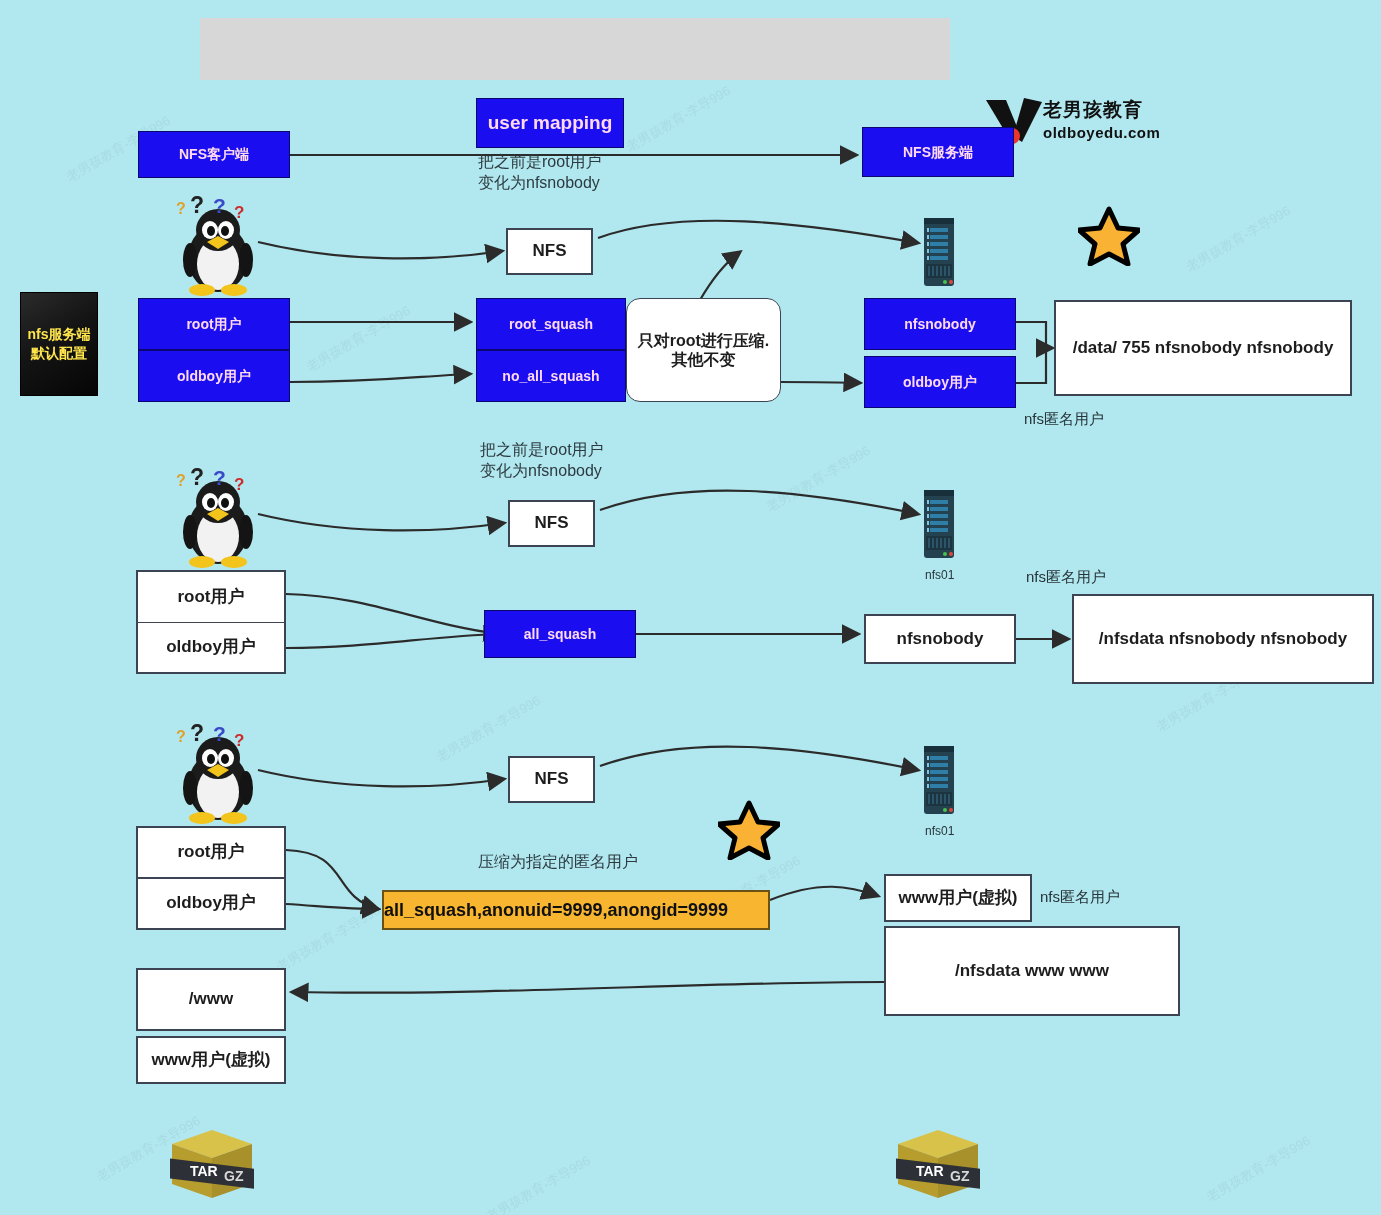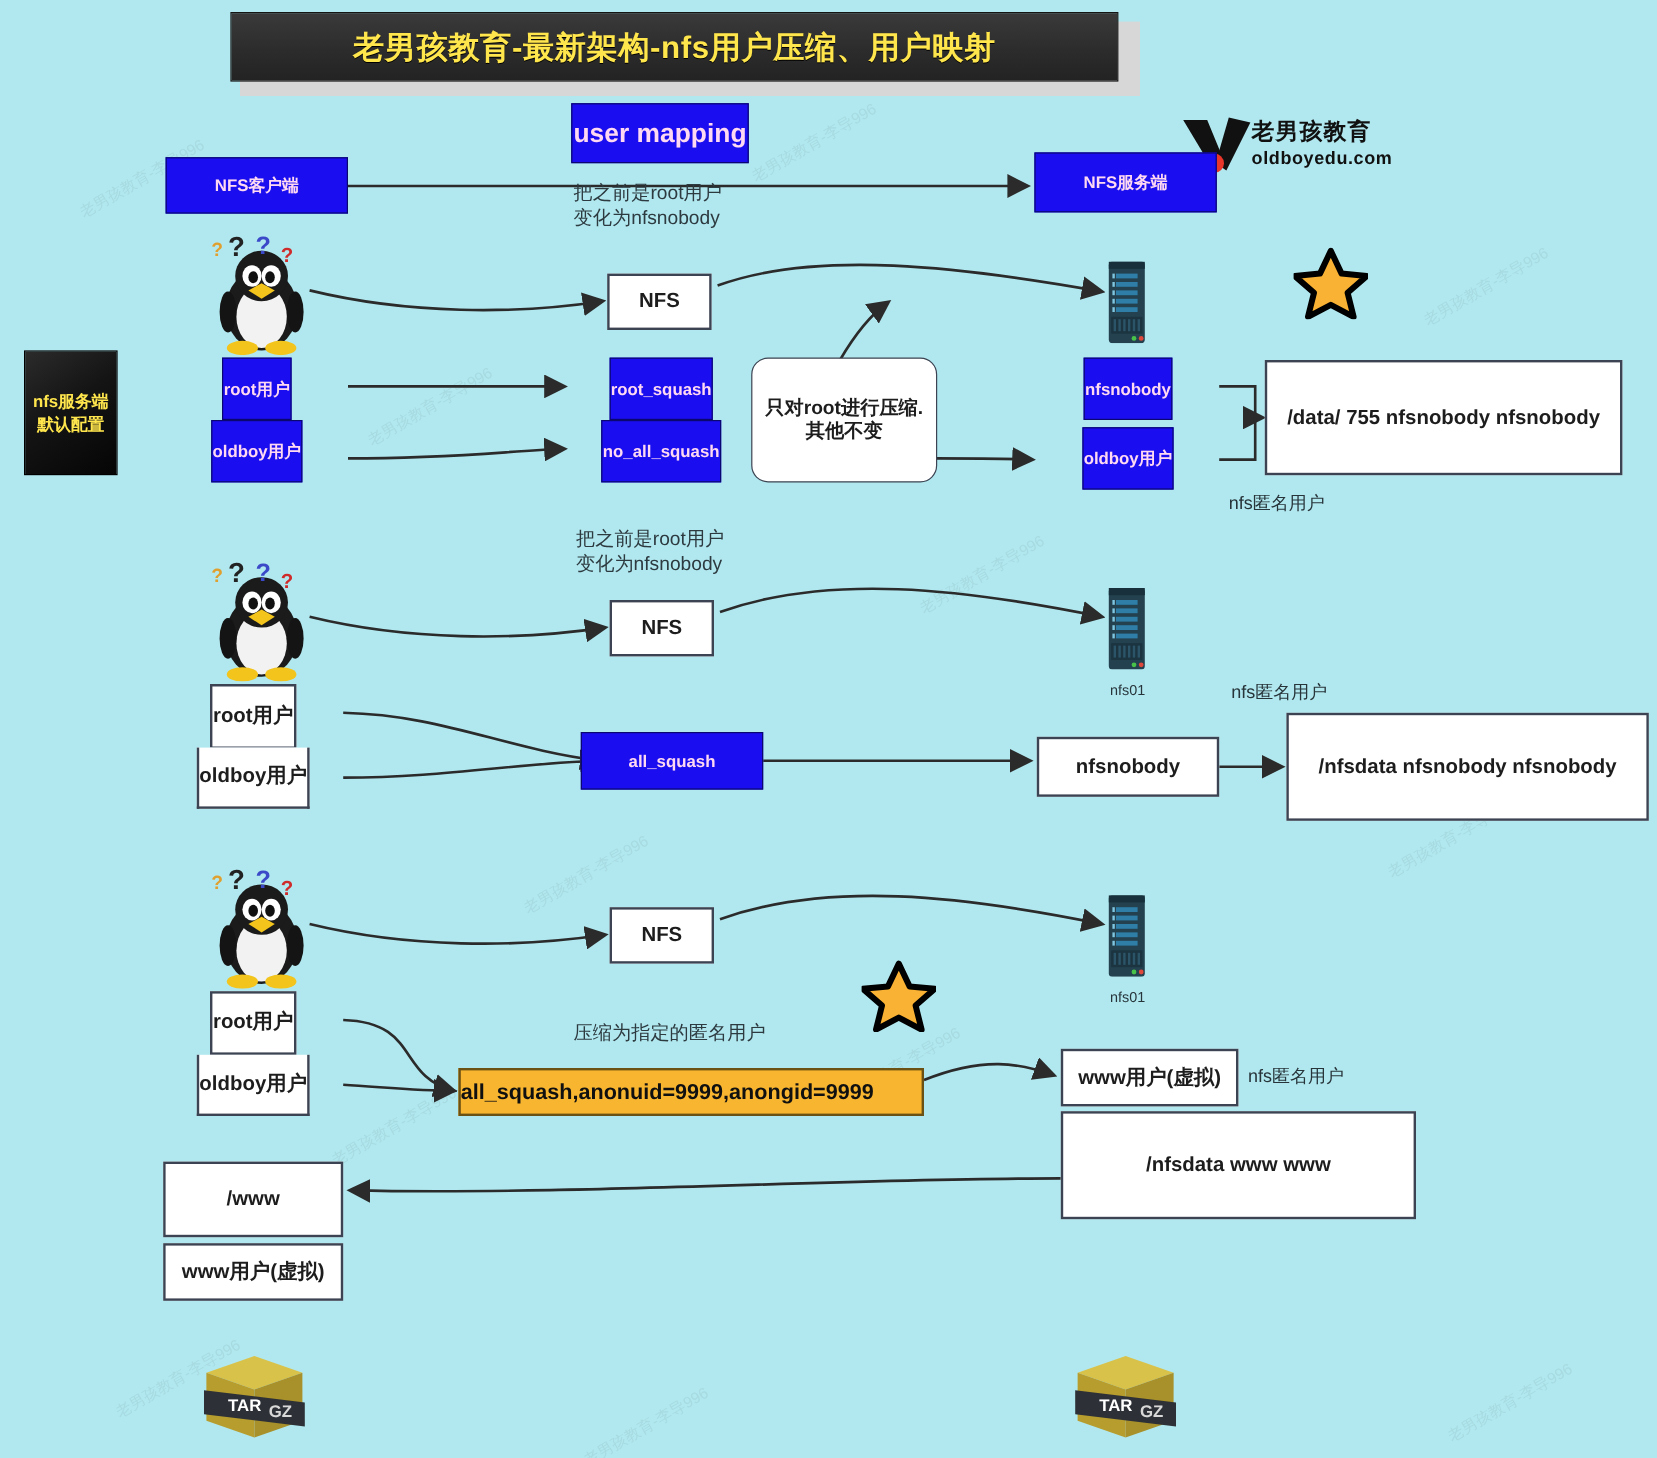--- a/index.html
+++ b/index.html
@@ -53,21 +53,21 @@
     display:flex;align-items:center;justify-content:center;
     color:#ffe64d;font-weight:bold;font-size:14px;text-align:center;
     line-height:1.35;
   }
   .plaintext{
     color:#2d3a40;font-size:16px;line-height:1.3;white-space:pre-line;
   }
   .smalltext{color:#27343a;font-size:13px;}
 
   
-  .stack{display:flex;flex-direction:column;align-items:center;}
+  .stack{display:flex;flex-direction:column;}
   .stack > div{flex:1;display:flex;align-items:center;justify-content:center;}
 
   svg.wires{position:absolute;left:0;top:0;width:1381px;height:1215px;pointer-events:none;}
 
   
   .penguin{position:absolute;}
   .qmarks{position:absolute;font-weight:bold;}
 
   
   .server{position:absolute;}
@@ -105,23 +105,20 @@
   <div class="wm" style="left:1180px;top:230px;">老男孩教育-李导996</div>
   <div class="wm" style="left:1150px;top:690px;">老男孩教育-李导996</div>
   <div class="wm" style="left:430px;top:720px;">老男孩教育-李导996</div>
   <div class="wm" style="left:90px;top:1140px;">老男孩教育-李导996</div>
   <div class="wm" style="left:480px;top:1180px;">老男孩教育-李导996</div>
   <div class="wm" style="left:1200px;top:1160px;">老男孩教育-李导996</div>
   <div class="wm" style="left:690px;top:880px;">老男孩教育-李导996</div>
   <div class="wm" style="left:270px;top:930px;">老男孩教育-李导996</div>
 
   <div class="abs banner-shadow"></div>
-  <div class="abs banner">
-    <span>老男孩教育-最新架构-nfs用户压缩、用户映射</span>
-  </div>
 
   <svg class="logo" style="left:980px;top:92px;" width="70" height="56" viewBox="0 0 70 56">
     <polygon points="6,8 26,8 40,42 30,48" fill="#111"></polygon>
     <polygon points="44,6 62,10 42,50 33,44" fill="#111"></polygon>
     <circle cx="32" cy="44" r="8" fill="#e8362b"></circle>
   </svg>
   <div class="logo-cn" style="left:1043px;top:97px;">老男孩教育</div>
   <div class="logo-en" style="left:1043px;top:124px;">oldboyedu.com</div>
 
   <svg class="wires" viewBox="0 0 1381 1215">
@@ -169,21 +166,21 @@
       <path d="M286,850 C350,852 330,896 378,909" marker-end="url(#ah)"></path>
 
       <path d="M286,904 C320,906 348,909 378,909" marker-end="url(#ah)"></path>
 
       <path d="M770,900 C820,880 850,886 878,896" marker-end="url(#ah)"></path>
 
       <path d="M884,982 C700,982 480,996 292,992" marker-end="url(#ah)"></path>
     </g>
   </svg>
 
-  <div class="abs bluebox" style="left:476px;top:86px;width:148px;height:50px;font-size:22px;">
+  <div class="abs bluebox" style="left:476px;top:98px;width:148px;height:50px;font-size:19px;">
     <span>user mapping</span>
   </div>
 
   <div class="abs bluebox" style="left:138px;top:131px;width:152px;height:47px;">
     <span>NFS客户端</span>
   </div>
 
   <div class="abs bluebox" style="left:862px;top:127px;width:152px;height:50px;">
     <span>NFS服务端</span>
   </div>

